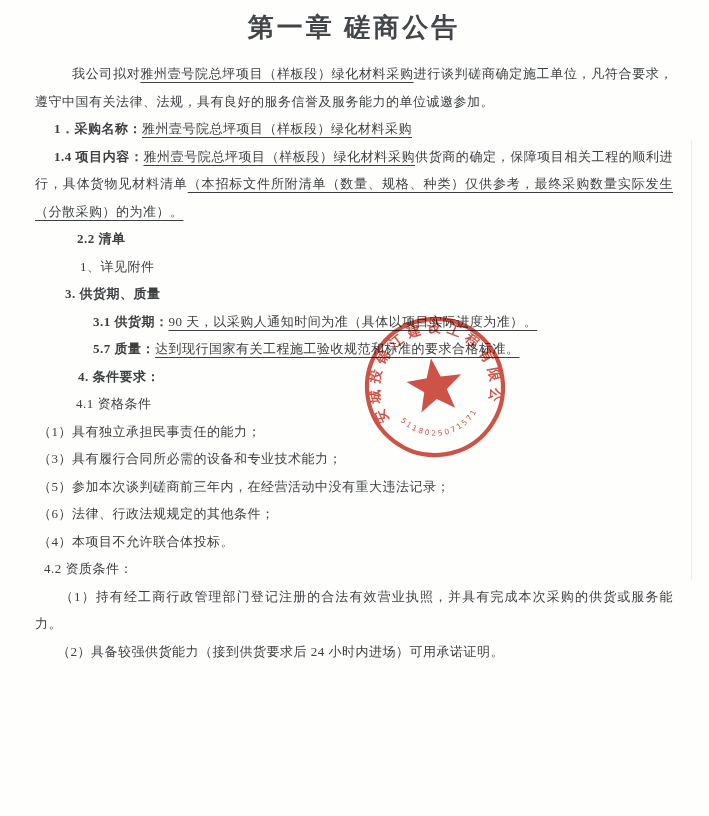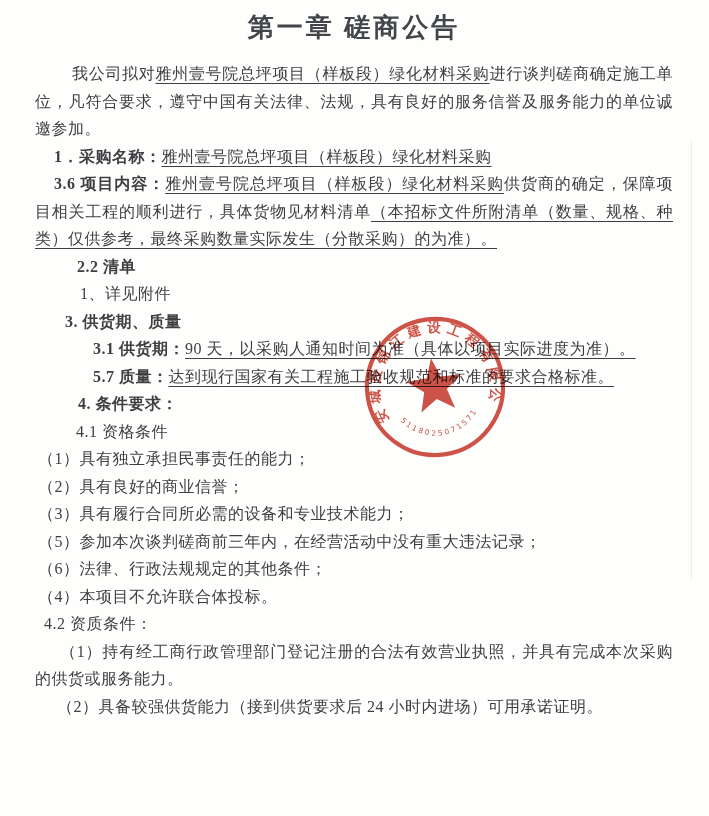--- a/index.html
+++ b/index.html
@@ -16,21 +16,21 @@
   h1.doc-title{
     margin:4px 0 15px 0;
     text-align:center;
     font-size:26px;
     font-weight:bold;
     letter-spacing:3px;
     color:#42454a;
   }
   p.body{
     margin:0;
-    font-size:16px;
+    font-size:13px;
     line-height:27.5px;
     letter-spacing:0.5px;
     text-align:justify;
   }
   .b{font-weight:bold;}
   .u{text-decoration:underline;text-underline-offset:4px;text-decoration-thickness:1px;}
   
   .ind-intro{text-indent:37px;}
   .ind-num{text-indent:19px;}     
   .ind-22{text-indent:42px;}
@@ -69,39 +69,38 @@
 <body>
 
 <div class="page">
 
   <h1 class="doc-title">第一章 磋商公告</h1>
 
   <p class="body ind-intro"><span>我公司拟对</span><span class="u">雅州壹号院总坪项目（样板段）绿化材料采购</span><span>进行谈判磋商确定施工单位，凡符合要求，遵守中国有关法律、法规，具有良好的服务信誉及服务能力的单位诚邀参加。</span></p>
 
   <p class="body ind-num mt-2"><span class="b">1．采购名称：</span><span class="u">雅州壹号院总坪项目（样板段）绿化材料采购</span></p>
 
-  <p class="body ind-num mt-2"><span class="b">3.6 项目内容：</span><span class="u">雅州壹号院总坪项目（样板段）绿化材料采购</span><span>供货商的确定，保障项目相关工程的顺利进行，具体货物见材料清单</span><span class="u">（本招标文件所附清单（数量、规格、种类）仅供参考，最终采购数量实际发生（分散采购）的为准）。</span></p>
+  <p class="body ind-num mt-2"><span class="b">1.4 项目内容：</span><span class="u">雅州壹号院总坪项目（样板段）绿化材料采购</span><span>供货商的确定，保障项目相关工程的顺利进行，具体货物见材料清单</span><span class="u">（本招标文件所附清单（数量、规格、种类）仅供参考，最终采购数量实际发生（分散采购）的为准）。</span></p>
 
   <p class="body ind-22"><span class="b">2.2 清单</span></p>
 
   <p class="body ind-item1 mt-2">1、详见附件</p>
 
   <p class="body ind-s3 mt-2"><span class="b">3. 供货期、质量</span></p>
 
   <p class="body ind-s3x mt-2"><span class="b">3.1 供货期：</span><span class="u">90 天，以采购人通知时间为准（具体以项目实际进度为准）。</span></p>
 
   <p class="body ind-s3x"><span class="b">5.7 质量：</span><span class="u">达到现行国家有关工程施工验收规范和标准的要求合格标准。</span></p>
 
 
   <p class="body ind-s4 mt-5"><span class="b">4. 条件要求：</span></p>
 
   <p class="body ind-s41 mt-2">4.1 资格条件</p>
 
   <p class="body ind-q mt-3">（1）具有独立承担民事责任的能力；</p>
-  <p class="body ind-q q-item">（2）具有良好的商业信誉；</p>
   <p class="body ind-q q-item">（3）具有履行合同所必需的设备和专业技术能力；</p>
   <p class="body ind-q q-item">（5）参加本次谈判磋商前三年内，在经营活动中没有重大违法记录；</p>
   <p class="body ind-q q-item">（6）法律、行政法规规定的其他条件；</p>
   <p class="body ind-q">（4）本项目不允许联合体投标。</p>
 
   <p class="body ind-s42 mt-12">4.2 资质条件：</p>
 
   <p class="body ind-z1 mt-3">（1）持有经工商行政管理部门登记注册的合法有效营业执照，并具有完成本次采购的供货或服务能力。</p>
   <p class="body ind-z2 mt-2">（2）具备较强供货能力（接到供货要求后 24 小时内进场）可用承诺证明。</p>
 

